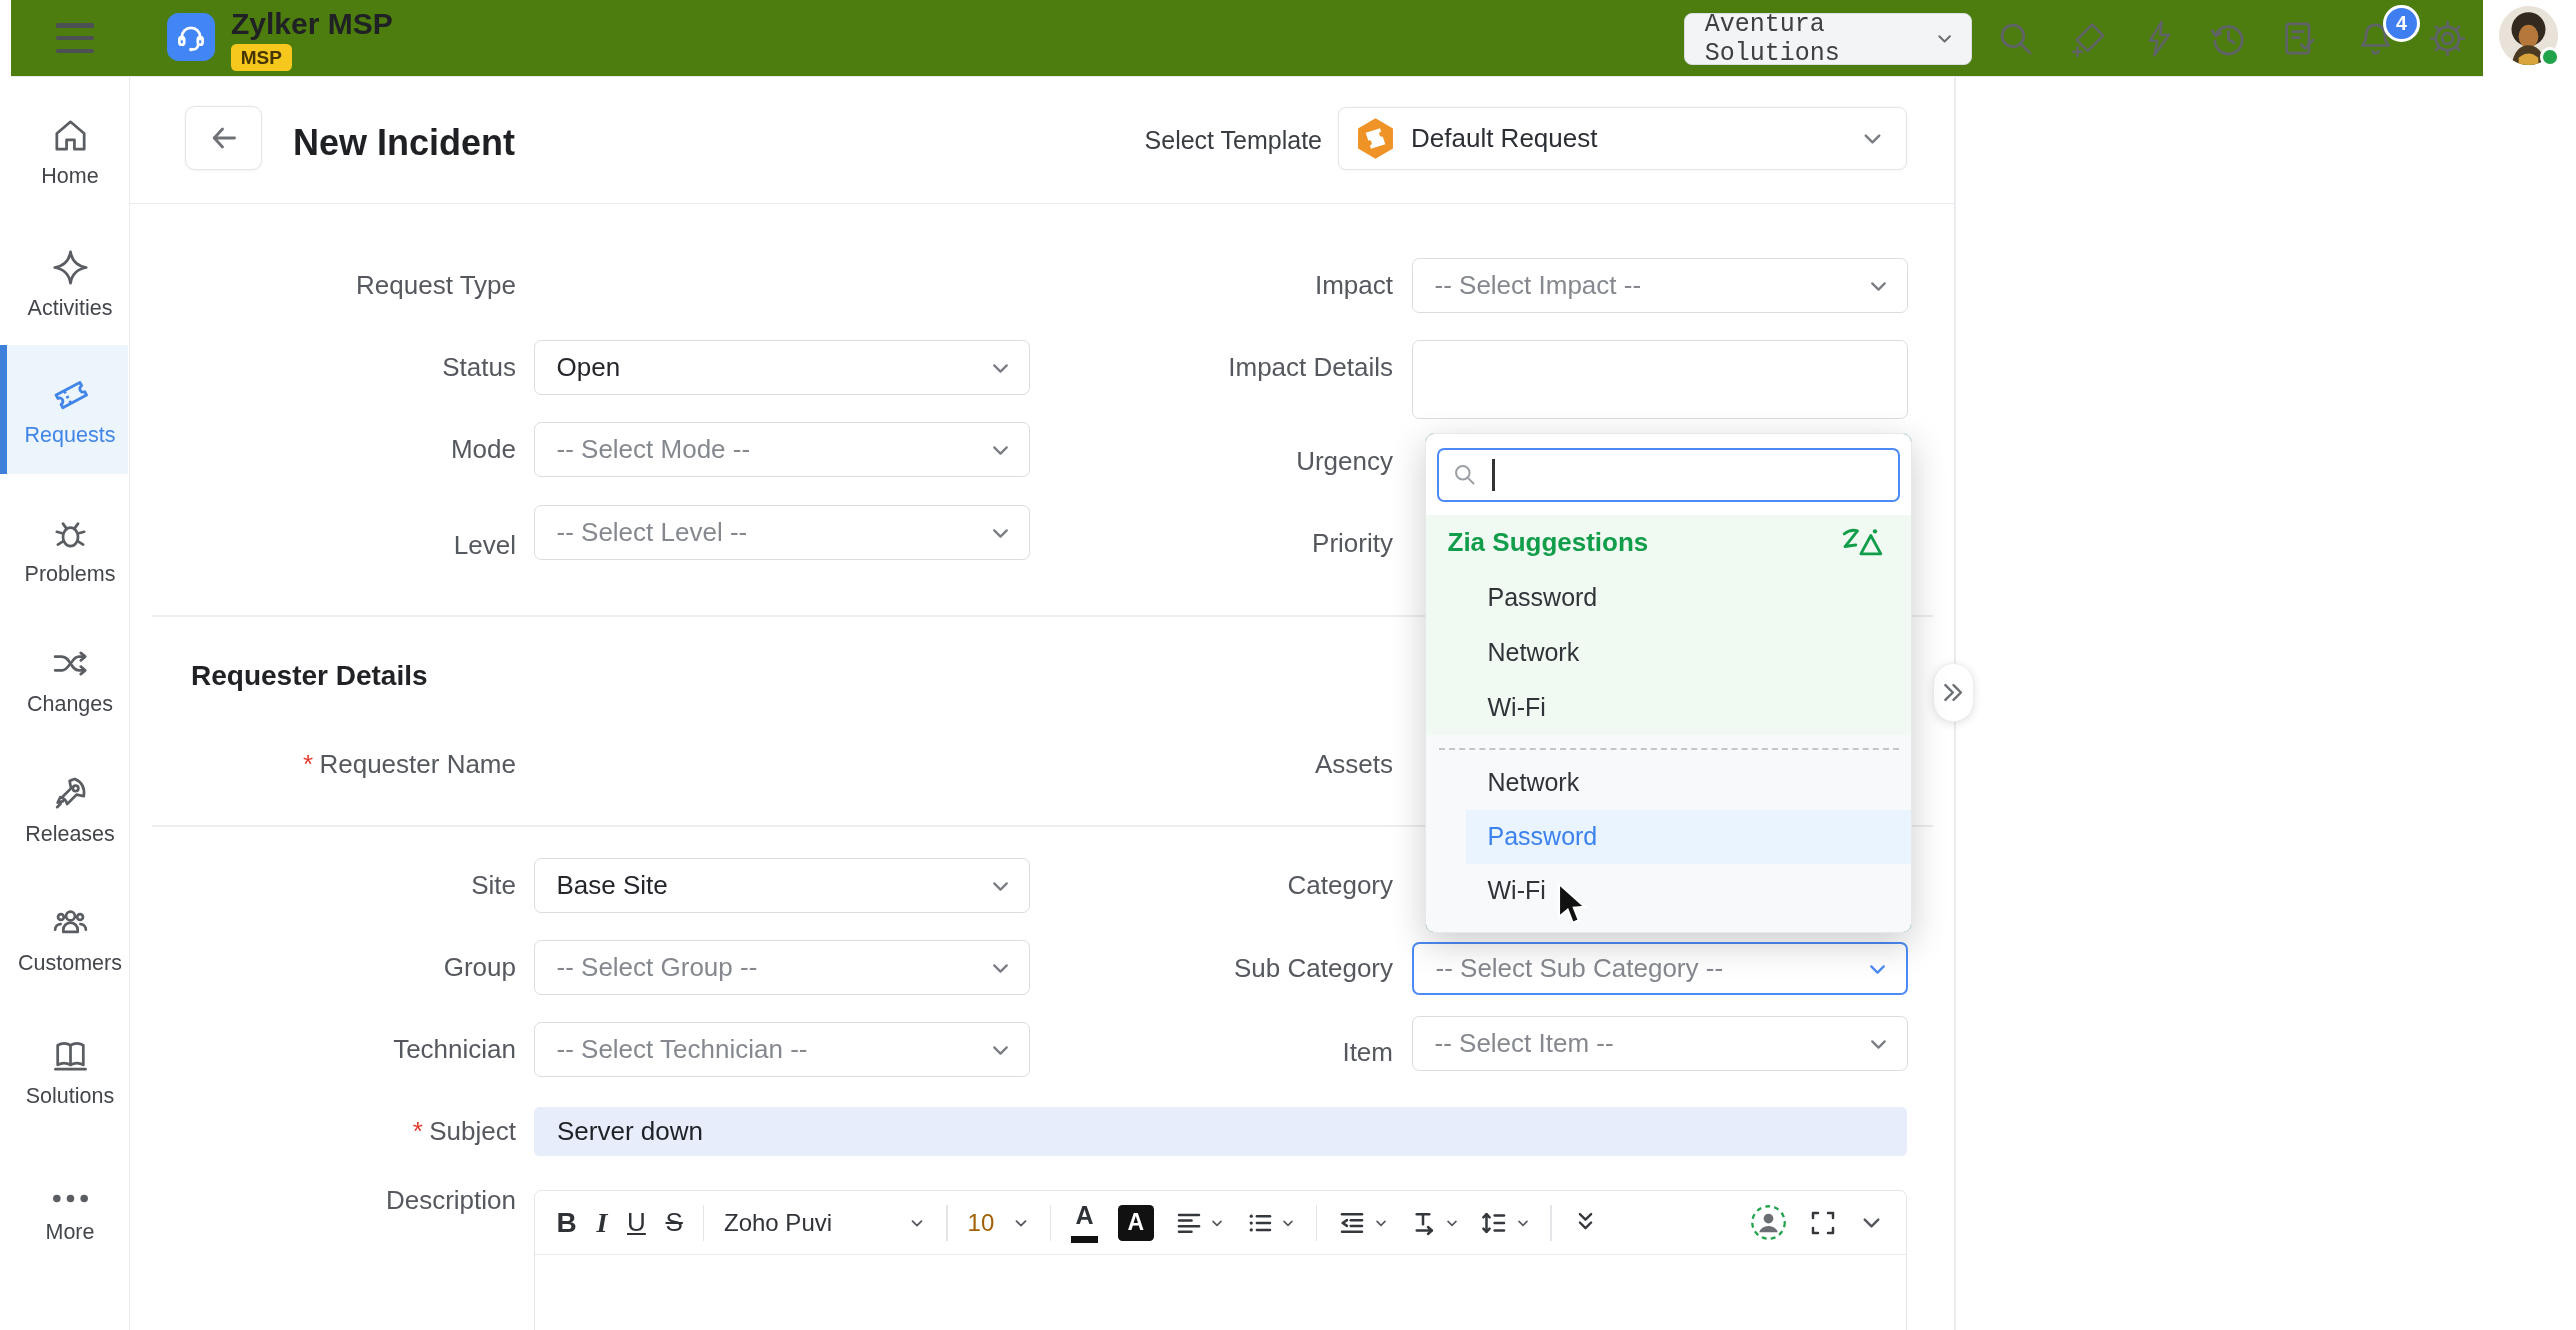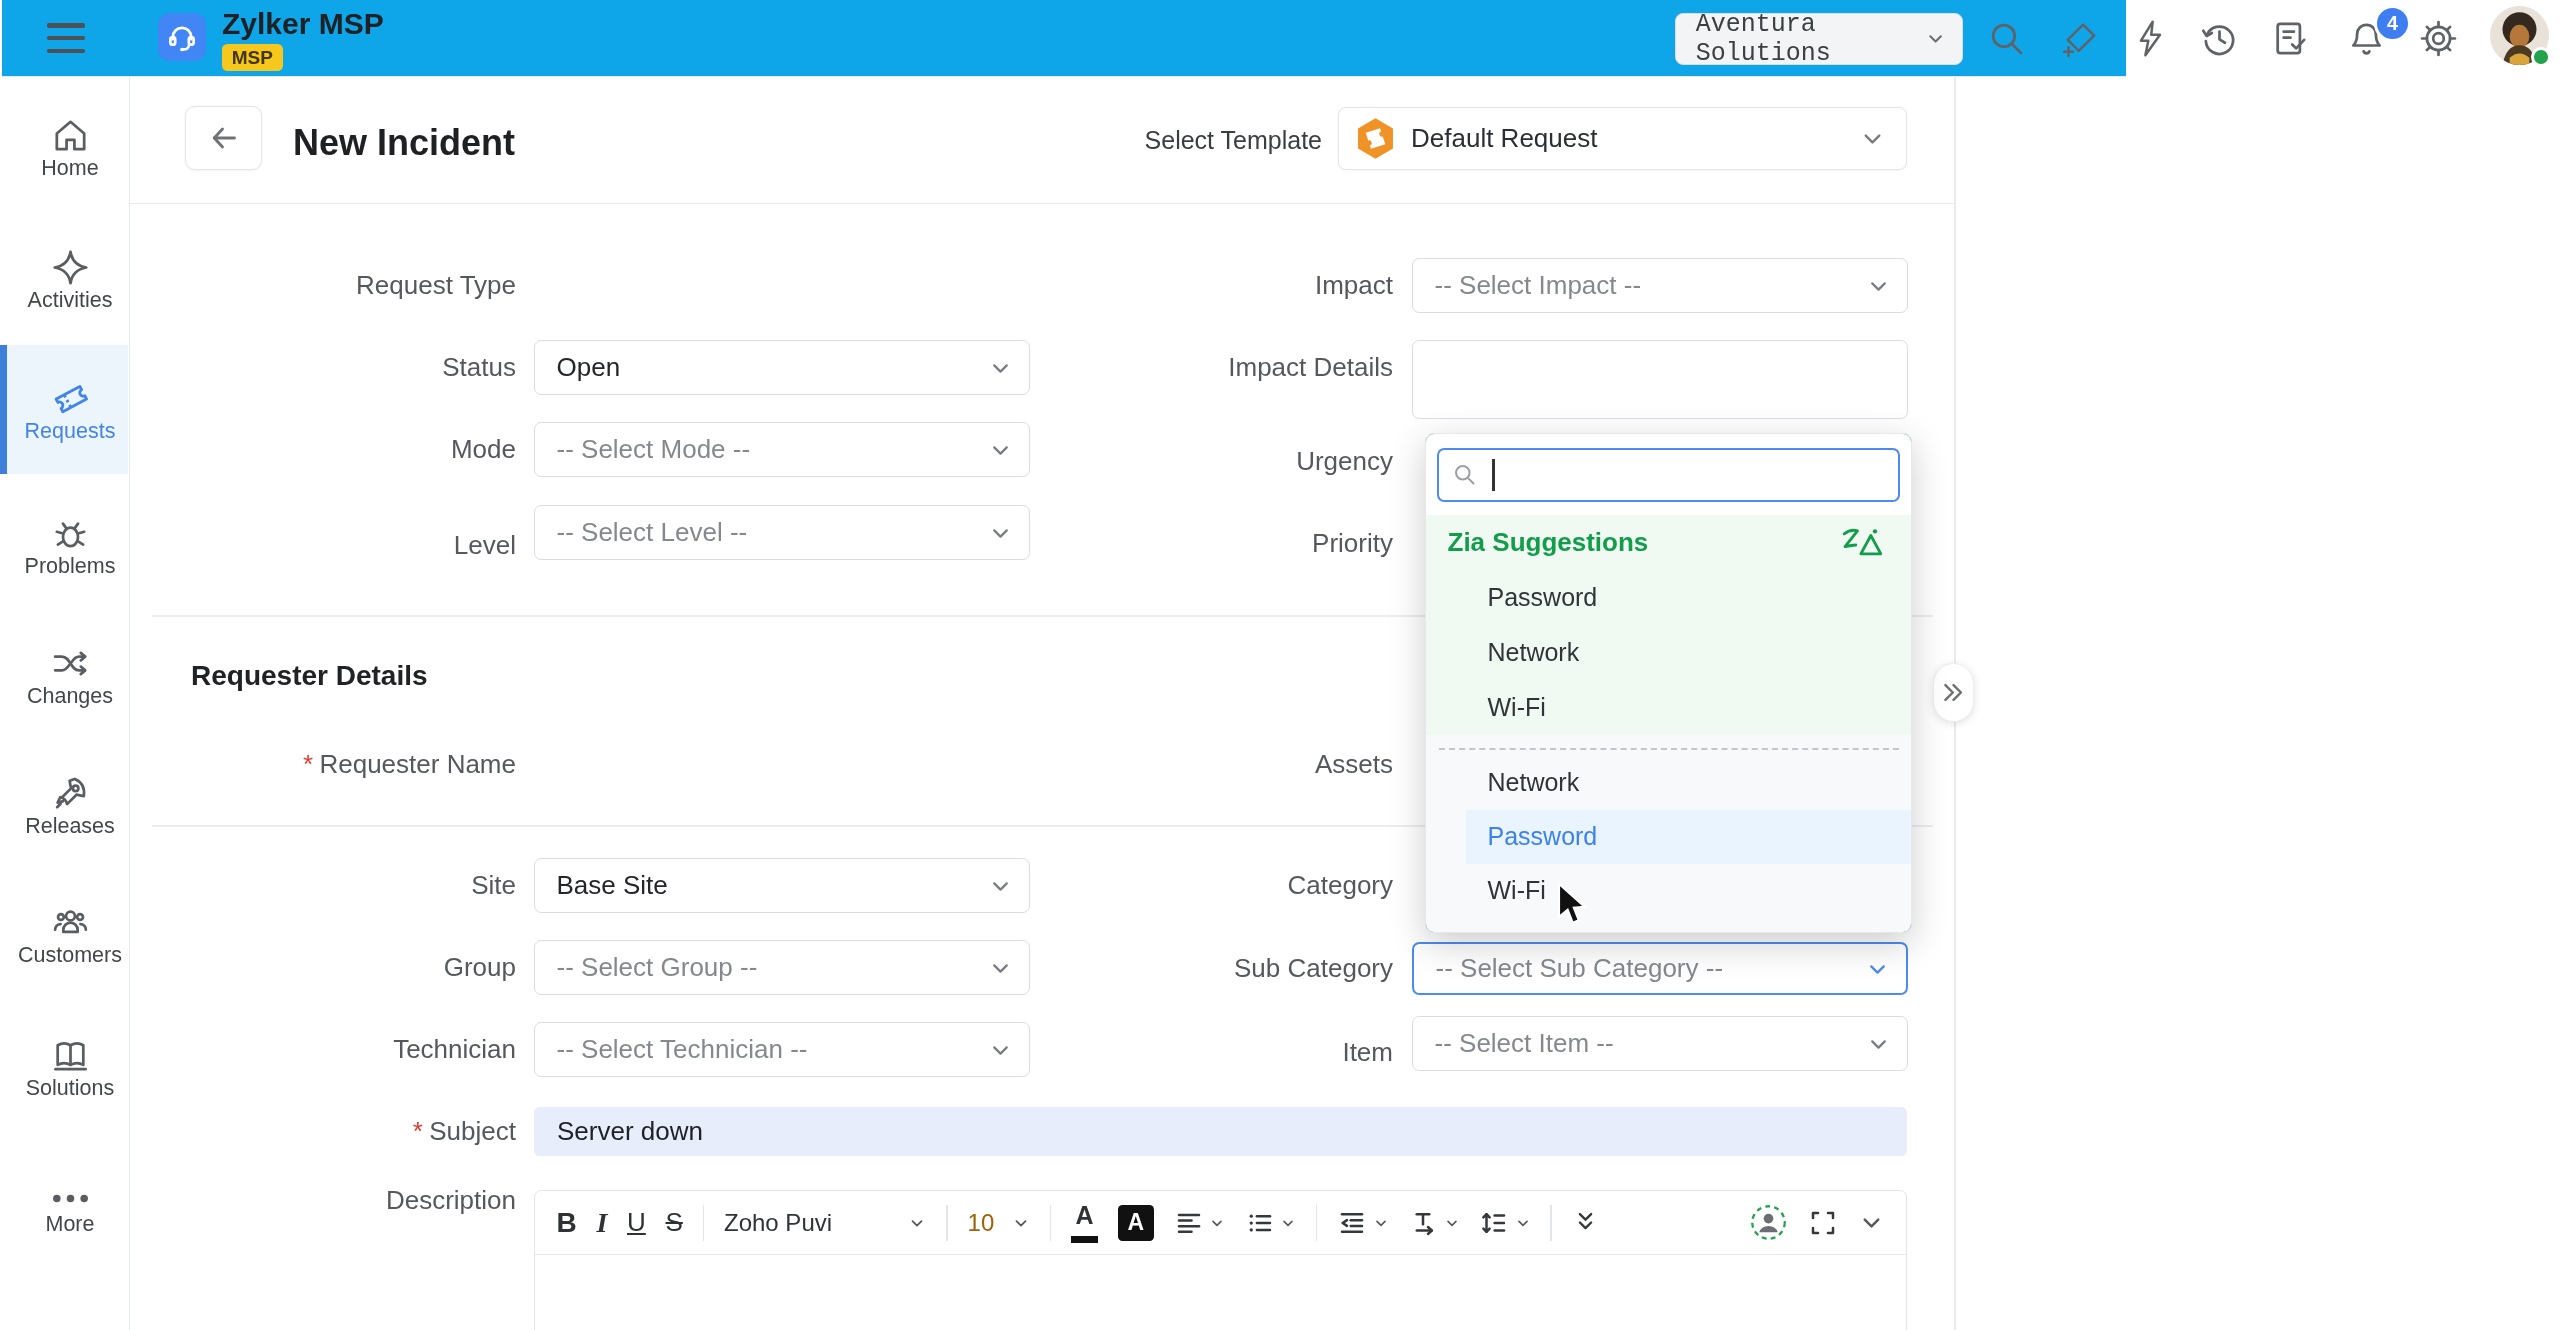--- a/index.html
+++ b/index.html
@@ -2,21 +2,21 @@
 <html style="font-size:14.3px"><head>
 <meta charset="utf-8">
 <style>
   * { margin:0; padding:0; box-sizing:border-box; }
   html,body { background:#fff; }
   #app { position:relative; width:2576px; height:1330px; background:#fff; overflow:hidden;
          font-family:"Liberation Sans", sans-serif; color:#26282c; }
   svg { display:block; }
 
   
-  .topbar { position:absolute; left:2px; top:0; width:2124px; height:77px; background:#0ea5e9;
+  .topbar { position:absolute; left:11px; top:0; width:2472px; height:77px; background:#4d7c0f;
             border-bottom:1.8px solid #e8eaed; z-index:40; }
   .hamburger { position:absolute; left:45px; top:23px; width:38px; height:30px; display:flex;
                flex-direction:column; justify-content:space-between; cursor:pointer; }
   .hamburger span { height:4.5px; background:#4d5156; border-radius:1.8px; }
   .logo-sq { position:absolute; left:156px; top:13.4px; width:48px; height:48px; border-radius:11.6px;
              background:#4285f4; display:flex; align-items:center; justify-content:center; }
   .app-name { position:absolute; left:220px; top:7.2px; font-size:30px; font-weight:bold; color:#202124; }
   .app-badge { position:absolute; left:220px; top:44px; background:#f6c81d; color:#453500;
                font-size:19px; font-weight:bold; padding:2.7px 9.8px; border-radius:5.4px; }
   .org-btn { position:absolute; left:1673px; top:12.5px; width:288px; height:52px; background:#f2f4f5;
@@ -29,21 +29,21 @@
                  display:flex; align-items:center; justify-content:center; z-index:2; }
   .avatar { position:absolute; left:2488px; top:6.3px; width:59px; height:59px; border-radius:50%;
             background:#ece7df; overflow:hidden; }
   .status-dot { position:absolute; left:2529px; top:47px; width:19.7px; height:19.7px; border-radius:50%;
                 background:#21a34c; border:3.6px solid #fff; z-index:2; }
 
   
   .sidebar { position:absolute; left:0; top:77px; width:130px; bottom:0; background:#fff;
              border-right:1.8px solid #e8eaed; z-index:35; }
   .sb-item { position:absolute; left:0; width:128px; display:flex; flex-direction:column;
-             align-items:center; color:#5a5d62; cursor:pointer;padding-left:12px; }
+             align-items:center; gap:8px; color:#5a5d62; cursor:pointer;padding-left:12px; }
   .sb-item .sb-label { font-size:21.5px; color:#43464b; }
   .sb-item.active { background:#edf5fc; height:129px; justify-content:center; }
   .sb-item.active::before { content:""; position:absolute; left:0; top:0; bottom:0; width:7.2px; background:#3d7fd9; }
   .sb-item.active, .sb-item.active .sb-label { color:#4285e8; }
 
   
   .content-header { position:absolute; left:130px; top:77px; width:1824px; height:127px; background:#fff;
                     border-bottom:1.8px solid #e9ebee; z-index:30; }
   .back-btn { position:absolute; left:55px; top:29px; width:77px; height:64px; background:#fff;
               border:1.8px solid #e3e5e8; border-radius:9.8px; display:flex; align-items:center;

